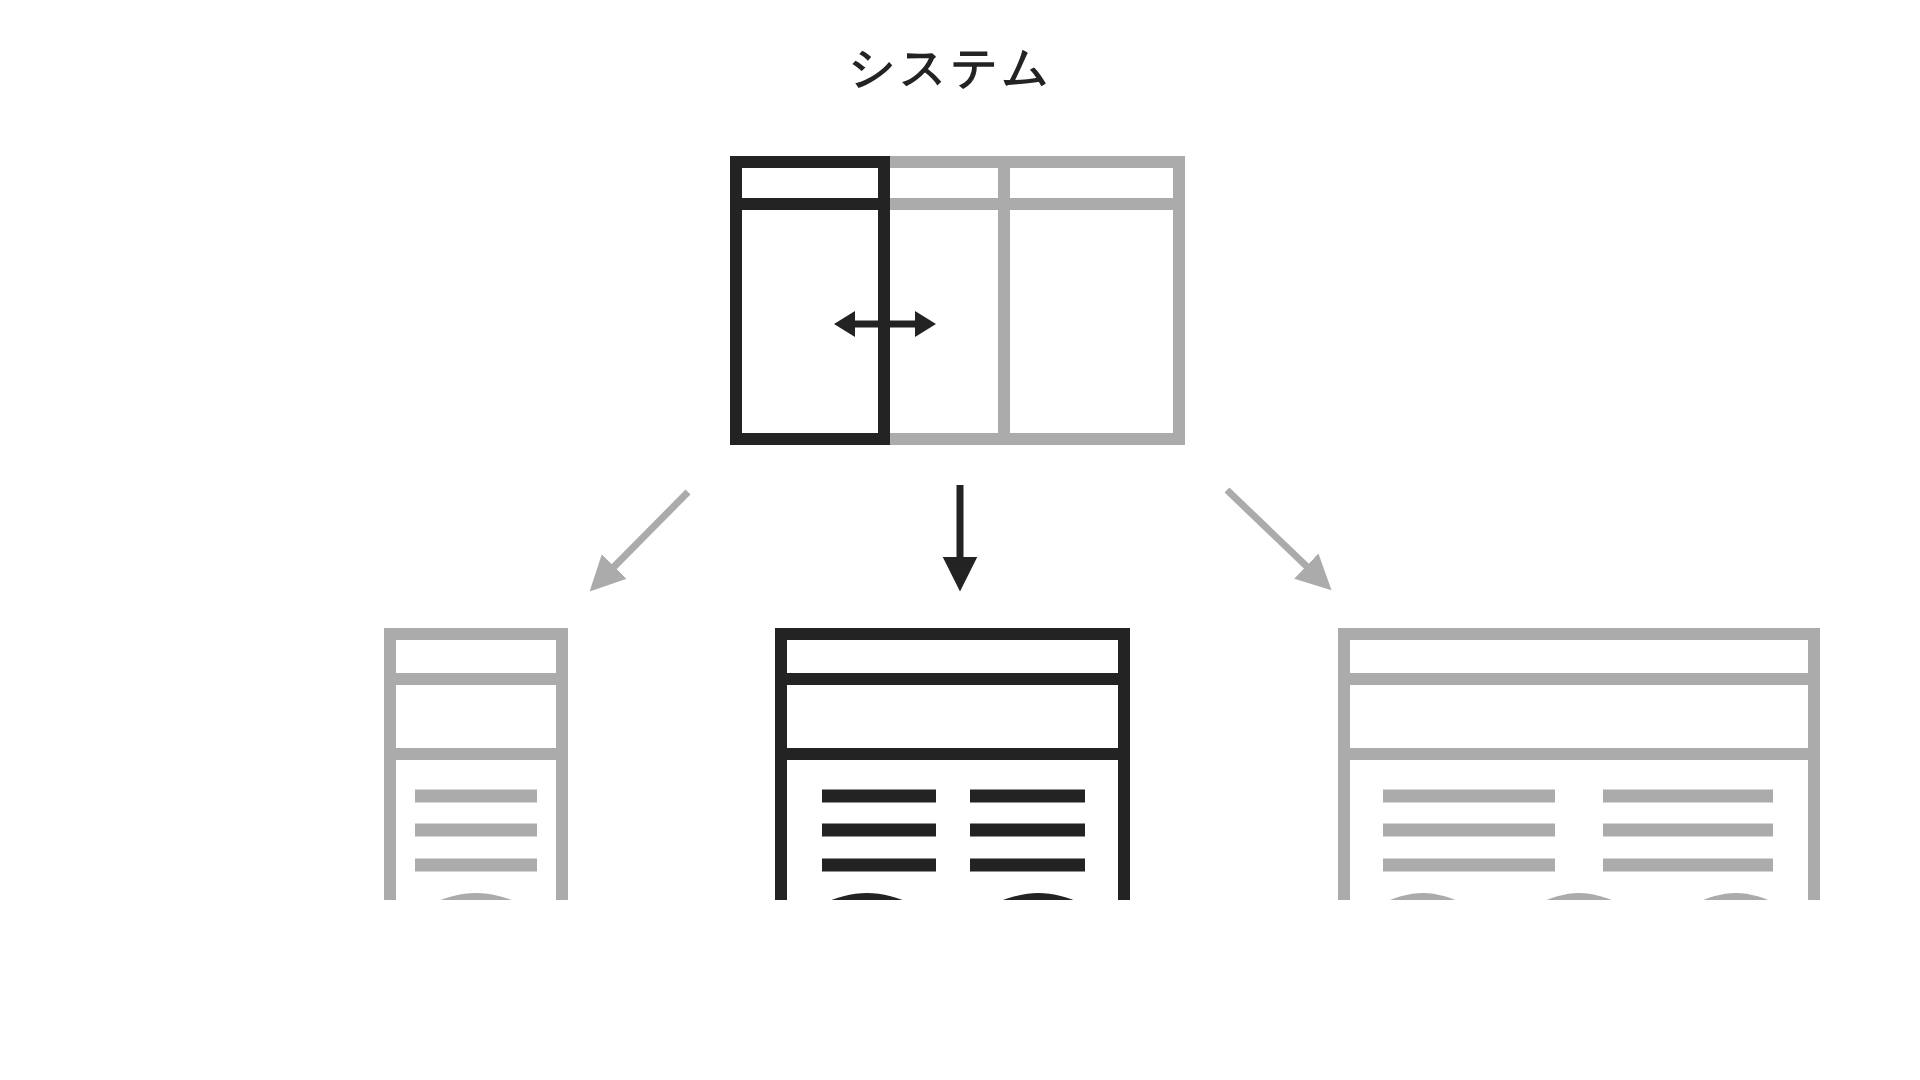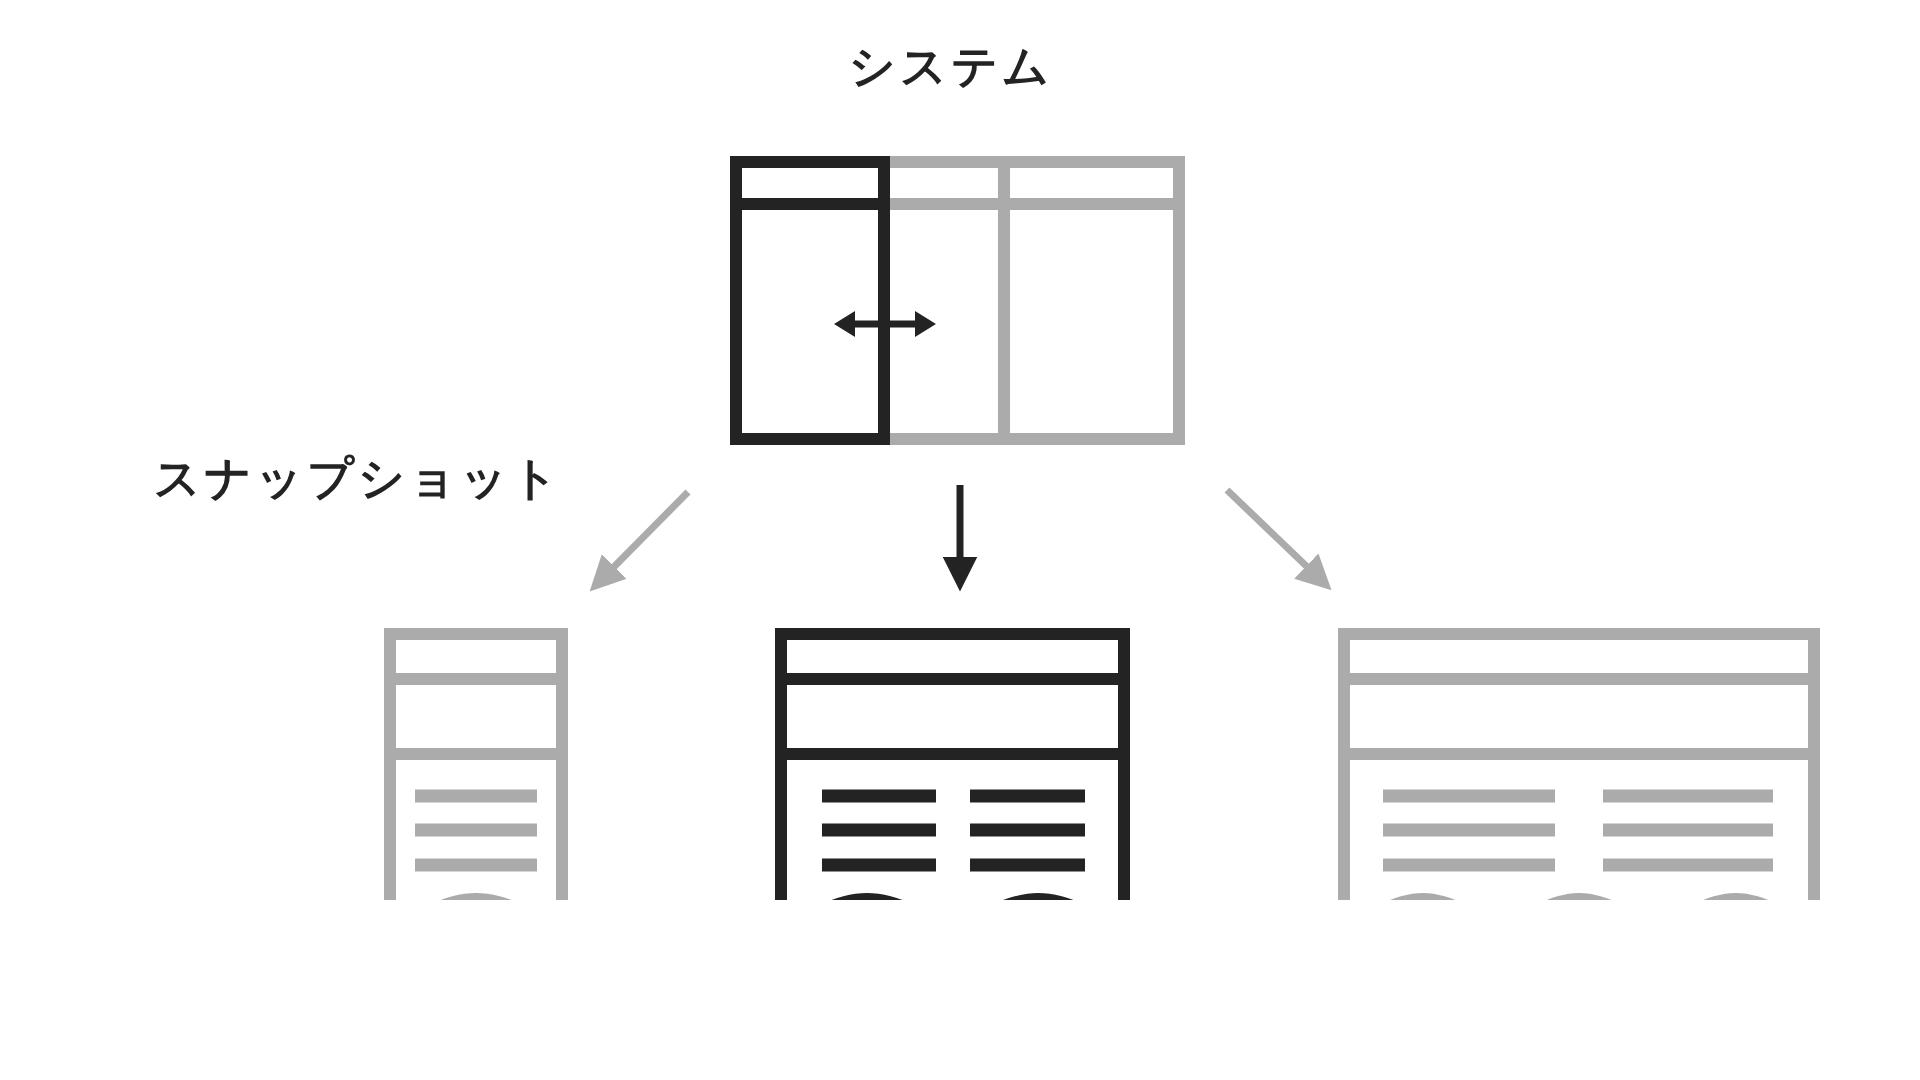--- a/index.html
+++ b/index.html
@@ -1,21 +1,21 @@
 <!DOCTYPE html>
 <html style="--ink: #232323; --muted: #ababab; --background: #ffffff;"><head>
 <meta charset="utf-8">
 <style>
   html, body { margin: 0; padding: 0; }
   .canvas {
     position: relative;
     width: 1920px;
     height: 900px;
     background: var(--background, #ffffff);
-    font-family: Liberation Serif, serif;
+    font-family: Liberation Sans, sans-serif;
     overflow: hidden;
   }
   .label {
     position: absolute;
     font-weight: 700;
     color: var(--ink, #232323);
     font-size: 46px;
     letter-spacing: 4px;
     line-height: 1;
     white-space: nowrap;
@@ -31,21 +31,20 @@
   .f-none  { fill: none; }
   svg { display: block; }
 </style>
 </head>
 <body>
 
 <div class="canvas">
 
   <div class="label centered" style="left:951px; top:44px;">システム</div>
 
-  <div class="label centered" style="left:358px; top:456px;">スナップショット</div>
 
 
   <svg class="abs" style="left:730px; top:156px;" width="455" height="295" viewBox="0 0 455 295">
 
     <rect x="6" y="6" width="443" height="277" class="f-bg s-muted" stroke-width="12"></rect>
     <path d="M6 48 H449" class="f-none s-muted" stroke-width="12"></path>
     <path d="M274 6 V283" class="f-none s-muted" stroke-width="12"></path>
 
     <rect x="6" y="6" width="148" height="277" class="f-bg s-ink" stroke-width="12"></rect>
     <path d="M6 48 H154" class="f-none s-ink" stroke-width="12"></path>

